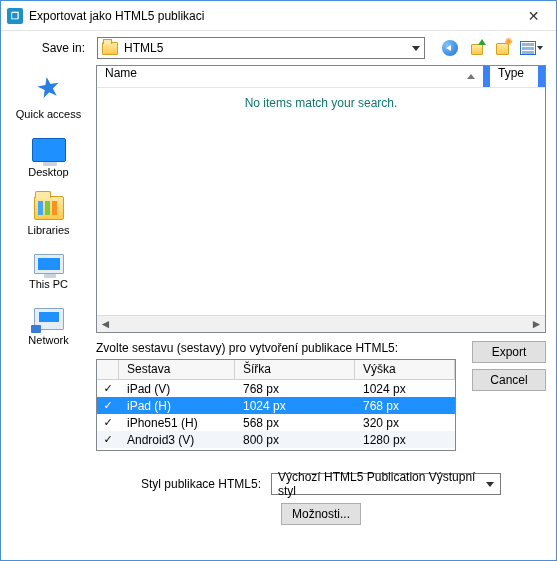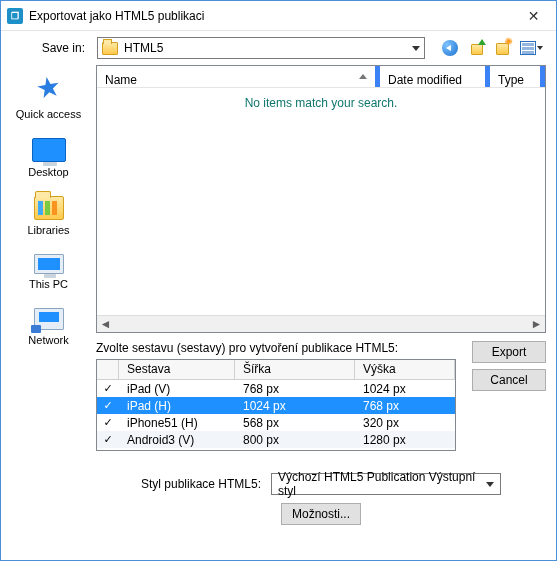--- a/index.html
+++ b/index.html
@@ -122,21 +122,21 @@
   .right-col { flex:1; display:flex; flex-direction:column; }
 
   .filelist {
     border:1px solid #828790;
     height: 268px;
     background:#fff;
     display:flex; flex-direction:column;
     position:relative;
   }
   .flh { display:flex; height:22px; align-items:stretch; border-bottom:1px solid #e5e5e5;}
-  .flh .col { display:flex;align-items:flex-end;padding:0 8px;border-right:5px solid #3b82f6;background:#fff;position:relative;}
+  .flh .col { display:flex;align-items:flex-start;padding:0 8px;border-right:7px solid #3b82f6;background:#fff;position:relative;}
   .flh .col.sort::after{content:"";position:absolute;right:8px;top:8px;width:0;height:0;border-left:4px solid transparent;border-right:4px solid transparent;border-bottom:5px solid #777;}
   .c-name{flex:1;} .c-date{width:110px;} .c-type{width:55px;border-right:none;}
   .fl-empty{ text-align:center; color:#0f766e; padding-top:8px;}
   .hscroll{position:absolute;left:0;right:0;bottom:0;height:17px;display:flex;align-items:stretch;background:#f0f0f0;border-top:1px solid #dcdcdc;}
   .hscroll .arrow{width:17px;display:flex;align-items:center;justify-content:center;color:#606060;background:#f0f0f0;}
   .hscroll .track{flex:1;background:#f0f0f0;}
 
   .section-label{ margin:8px 0 4px 0; }
 
   .preset-table{
@@ -239,23 +239,20 @@
         <div class="pl">Network</div>
       </div>
     </div>
 
     <div class="right-col">
 
       <div class="filelist">
         <div class="flh">
           <div class="col c-name sort">
               <span>Name</span>
-            </div>
-          <div class="col c-date">
-              <span>Date modified</span>
             </div>
           <div class="col c-type">
               <span>Type</span>
             </div>
         </div>
         <div class="fl-empty">No items match your search.</div>
         <div class="hscroll">
           <div class="arrow">
               <span>◄</span>
             </div>

